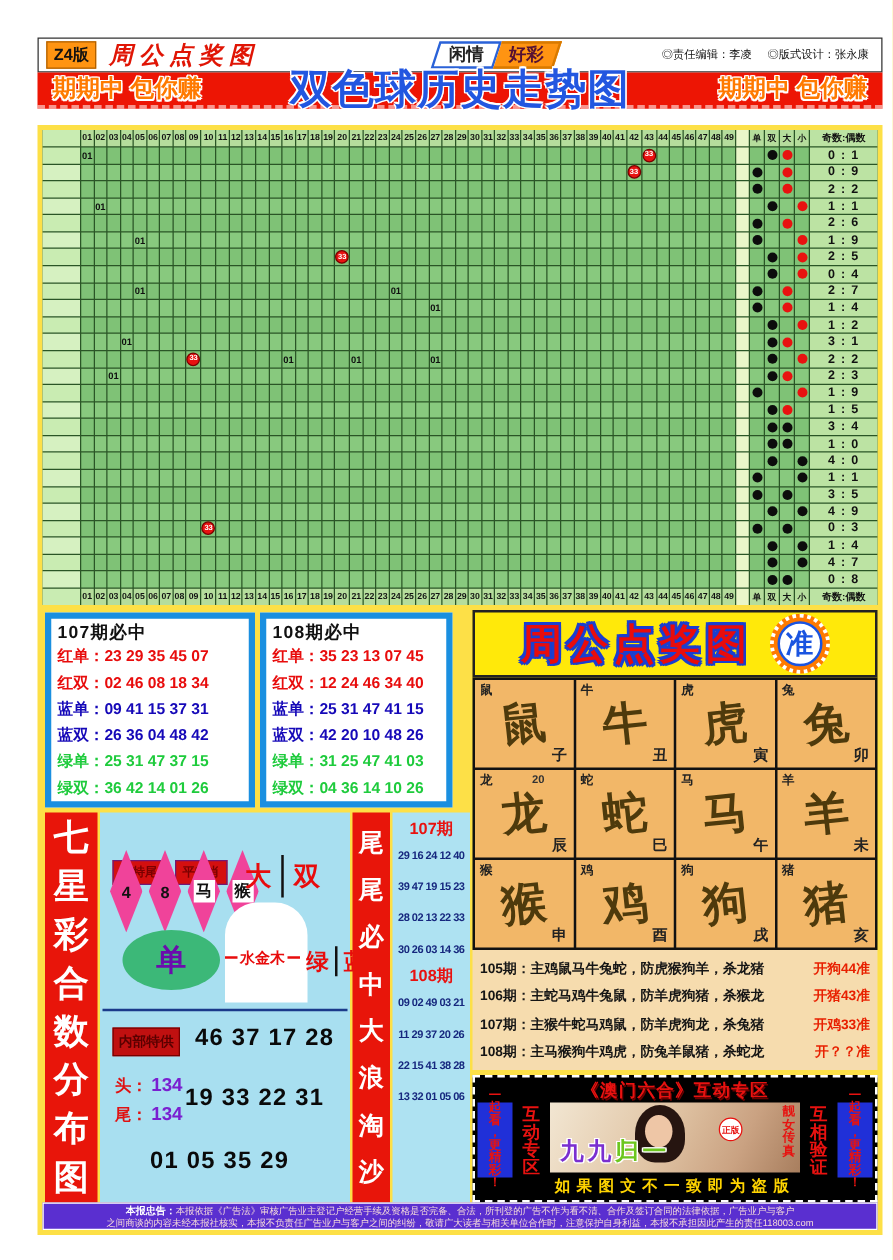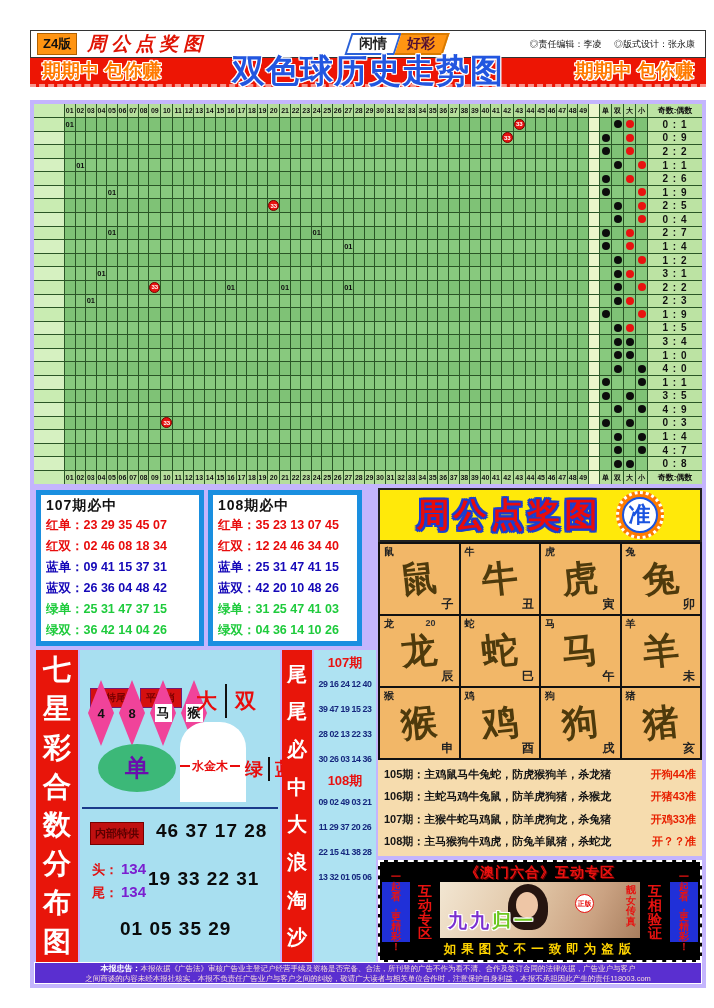--- a/index.html
+++ b/index.html
@@ -18,21 +18,21 @@
 .credits { position:absolute; right:10px; top:50%; transform:translateY(-50%); font-size:9px; color:#111; white-space:nowrap; }
 .credits span { margin-left:10px; }
 
 
 #banner { top:58px; left:30px; width:676px; height:29px; background:#ed1504; display:flex; align-items:center; justify-content:space-between; padding:0 12px; border-bottom:3px dashed rgba(255,255,255,.55); }
 .wout { text-shadow:-1px -1px 0 #fff,1px -1px 0 #fff,-1px 1px 0 #fff,1px 1px 0 #fff,0 -1px 0 #fff,0 1px 0 #fff,-1px 0 0 #fff,1px 0 0 #fff; }
 .bside { font-size:19px; font-weight:bold; color:#ff7a00; white-space:nowrap; }
 .btitle { font-size:33px; font-weight:bold; color:#2256e0; letter-spacing:1px; white-space:nowrap; }
 
 
-#frame { top:100px; left:30px; width:676px; height:888px; background:#c4b5fd; }
+#frame { top:100px; left:30px; width:676px; height:888px; background:#fde047; }
 
 
 #grid { left:4px; top:4px; width:668px; height:380px; display:grid; background:#2a5526; gap:1px; grid-template-columns:30px repeat(49,1fr) 10px 11px 11px 11px 11px 54px; grid-template-rows:13px repeat(26,1fr) 13px; }
 .gc { background:#7fc276; display:flex; align-items:center; justify-content:center; position:relative; }
 .gc.alt { background:#88c97e; }
 .ghead { background:#b5dd9c; color:#111; font-size:7px; font-weight:bold; display:flex; align-items:center; justify-content:center; }
 .glabel { background:#c9ecb2; } .glabel.alt { background:#d6f1c1; }
 .gpale { background:#eaf6c9; }
 .gratio { background:#bce3a3; font-size:10px; font-weight:bold; color:#111; letter-spacing:1px; display:flex; align-items:center; justify-content:center; }
 .ghead.gratio { font-size:8px; letter-spacing:0; }
@@ -1854,21 +1854,21 @@
       <div class="ghead gratio">奇数:偶数</div>
     </div>
 
   <div class="abs mbox" id="box107">
       <div class="ttl">107期必中</div>
       <div class="mline c-red">红单：23 29 35 45 07</div>
       <div class="mline c-red">红双：02 46 08 18 34</div>
       <div class="mline c-blue">蓝单：09 41 15 37 31</div>
       <div class="mline c-blue">蓝双：26 36 04 48 42</div>
       <div class="mline c-green">绿单：25 31 47 37 15</div>
-      <div class="mline c-green">绿双：36 42 14 04 26</div>
+      <div class="mline c-green">绿双：36 42 14 01 26</div>
     </div>
   <div class="abs mbox" id="box108">
       <div class="ttl">108期必中</div>
       <div class="mline c-red">红单：35 23 13 07 45</div>
       <div class="mline c-red">红双：12 24 46 34 40</div>
       <div class="mline c-blue">蓝单：25 31 47 41 15</div>
       <div class="mline c-blue">蓝双：42 20 10 48 26</div>
       <div class="mline c-green">绿单：31 25 47 41 03</div>
       <div class="mline c-green">绿双：04 36 14 10 26</div>
     </div>

